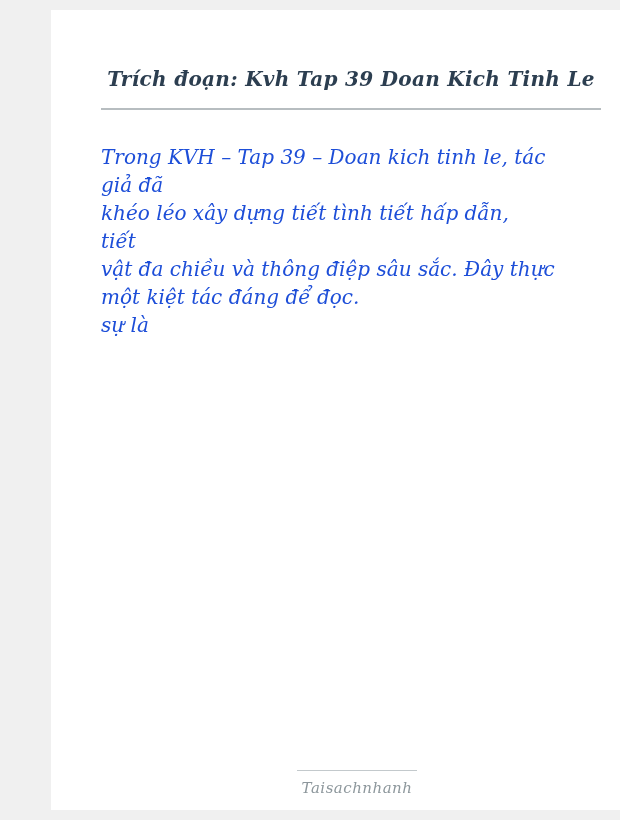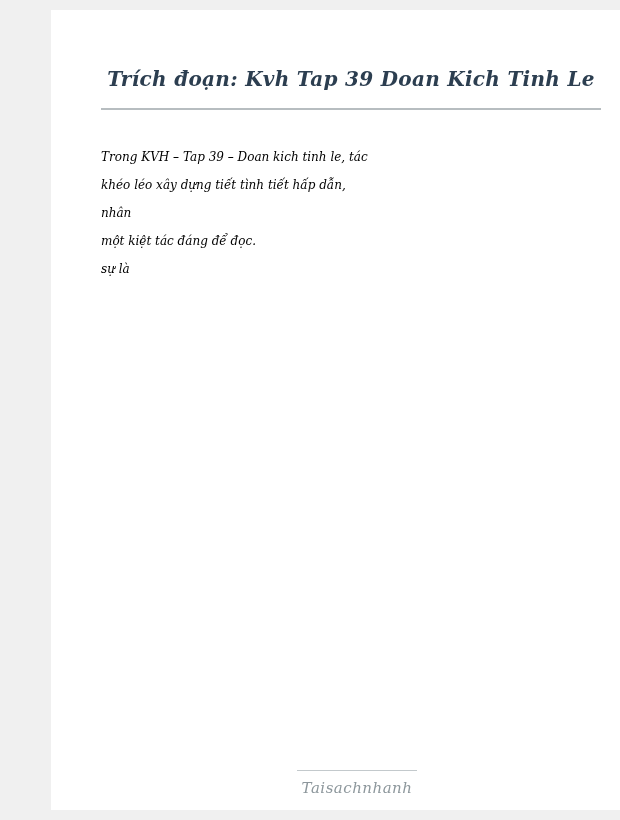--- a/index.html
+++ b/index.html
@@ -42,23 +42,23 @@
     height: 2px;
     background: #b7bdc0;
     border: none;
     margin: 16px 0 0 0;
   }
   .excerpt {
     margin-top: 33px;
     font-family: "DejaVu Serif", "Liberation Serif", serif;
     font-style: italic;
     font-weight: 500;
-    font-size: 12px;
+    font-size: 20px;
     line-height: 28px;
-    color: #000000;
+    color: #1d4ed8;
   }
   .excerpt .line {
     white-space: nowrap;
   }
   .footer {
     position: absolute;
     left: 12px;
     right: 0;
     bottom: 10px;
     text-align: center;
@@ -83,22 +83,24 @@
 </head>
 <body>
 
 <div class="page">
   <div class="content">
     <h1 class="doc-title">Trích đoạn: Kvh Tap 39 Doan Kich Tinh Le</h1>
     <div class="title-rule"></div>
 
     <div class="excerpt">
       <div class="line">Trong KVH – Tap 39 – Doan kich tinh le, tác</div>
+      <div class="line">giả đã</div>
       <div class="line">khéo léo xây dựng tiết tình tiết hấp dẫn,</div>
-      <div class="line">nhân</div>
+      <div class="line">tiết</div>
+      <div class="line">vật đa chiều và thông điệp sâu sắc. Đây thực</div>
       <div class="line">một kiệt tác đáng để đọc.</div>
       <div class="line">sự là</div>
     </div>
   </div>
 
   <div class="footer">
     <div class="footer-rule"></div>
     <div class="footer-brand">Taisachnhanh</div>
   </div>
 </div>

